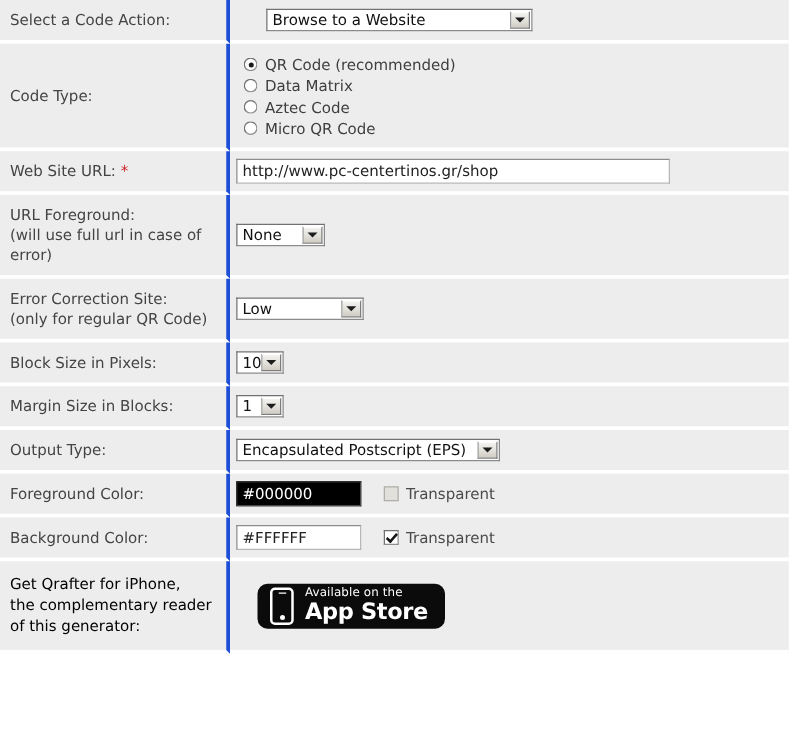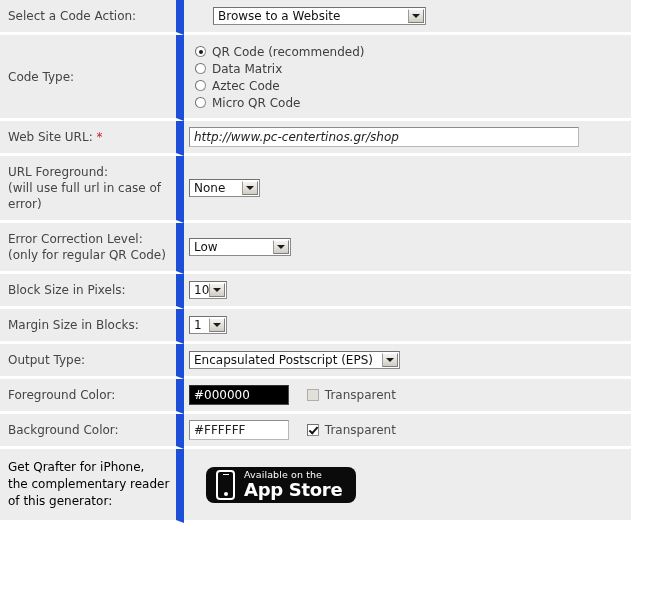--- a/index.html
+++ b/index.html
@@ -28,21 +28,21 @@
     background: #ededed;
     vertical-align: middle;
     padding: 0;
     border-bottom: 3px solid #ffffff;
   }
   .form-table tr:last-child td { border-bottom: 3px solid #ffffff; }
 
   td.label-cell {
     width: 184px;
     padding: 8px 0 8px 8px;
-    border-right: 8px solid #1d4ed8;
+    border-right: 3px solid #1d4ed8;
     color: #444444;
     line-height: 16px;
   }
   td.field-cell {
     padding: 6px 0 6px 5px;
   }
 
   .req-star {
     color: #cc2222;
     font-size: 12px;
@@ -111,21 +111,21 @@
     border-left: 1px solid #8c8c8c;
     background: #ffffff;
     font-family: "DejaVu Sans", "Liberation Sans", sans-serif;
     font-size: 12px;
     color: #222222;
     padding: 0 4px;
     line-height: 18px;
     vertical-align: middle;
     outline: none;
   }
-  .txt-url { width: 390px; font-style: italic; }
+  .txt-url { width: 347px; }
   .txt-color { width: 100px; }
   .txt-color-dark {
     background: #000000;
     color: #ffffff;
     border: 1px solid #4a4a4a;
     border-top-color: #2e2e2e;
     border-left-color: #2e2e2e;
   }
 
   
@@ -356,21 +356,21 @@
       <td class="field-cell">
         <div class="sel sel-w-short">
           <div class="sel-text">None</div>
           <div class="sel-arrow"></div>
         </div>
       </td>
     </tr>
 
     <tr>
       <td class="label-cell">
-        <div>Error Correction Level:</div>
+        <div>Error Correction Site:</div>
         <div>(only for regular QR Code)</div>
       </td>
       <td class="field-cell">
         <div class="sel sel-w-ecl">
           <div class="sel-text">Low</div>
           <div class="sel-arrow"></div>
         </div>
       </td>
     </tr>
 

